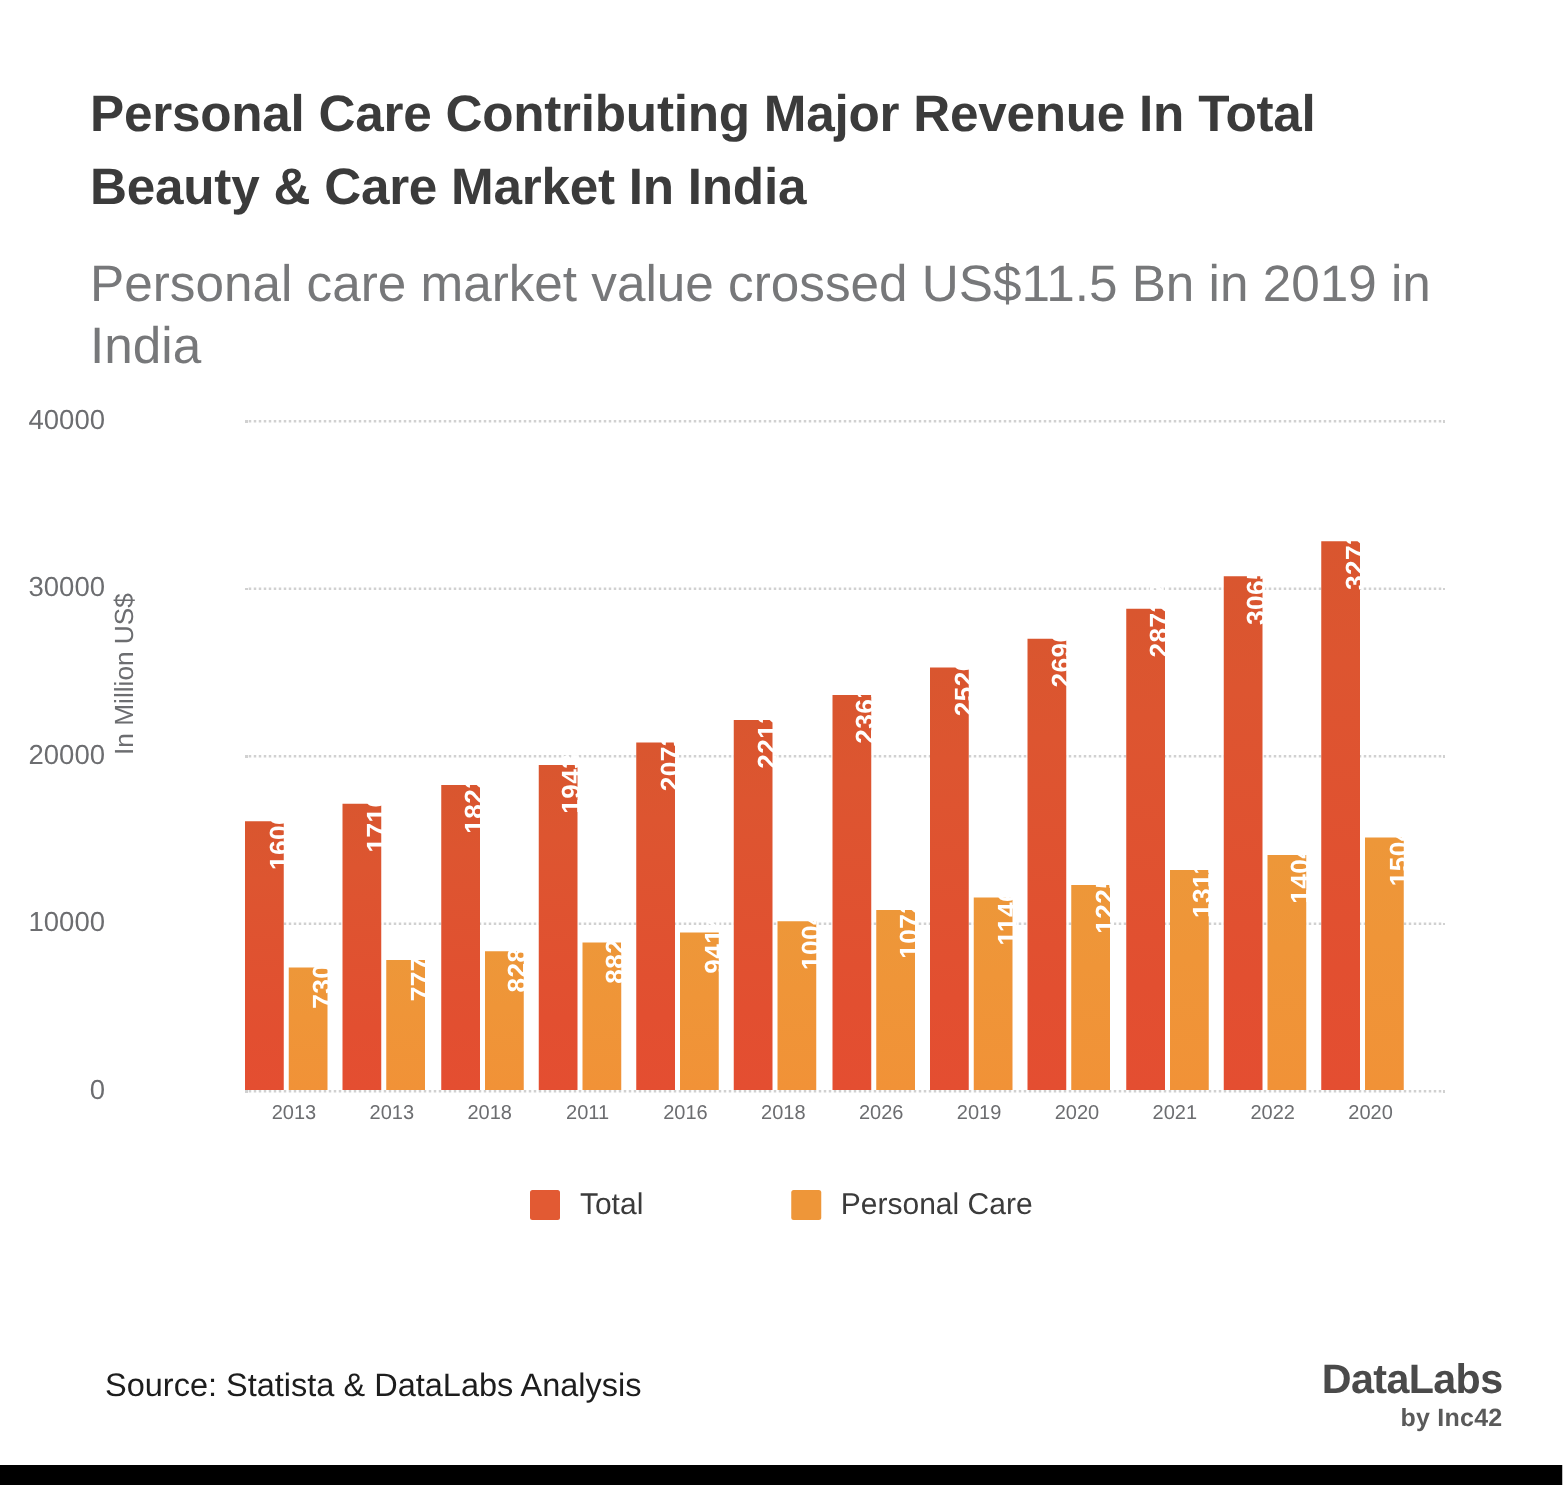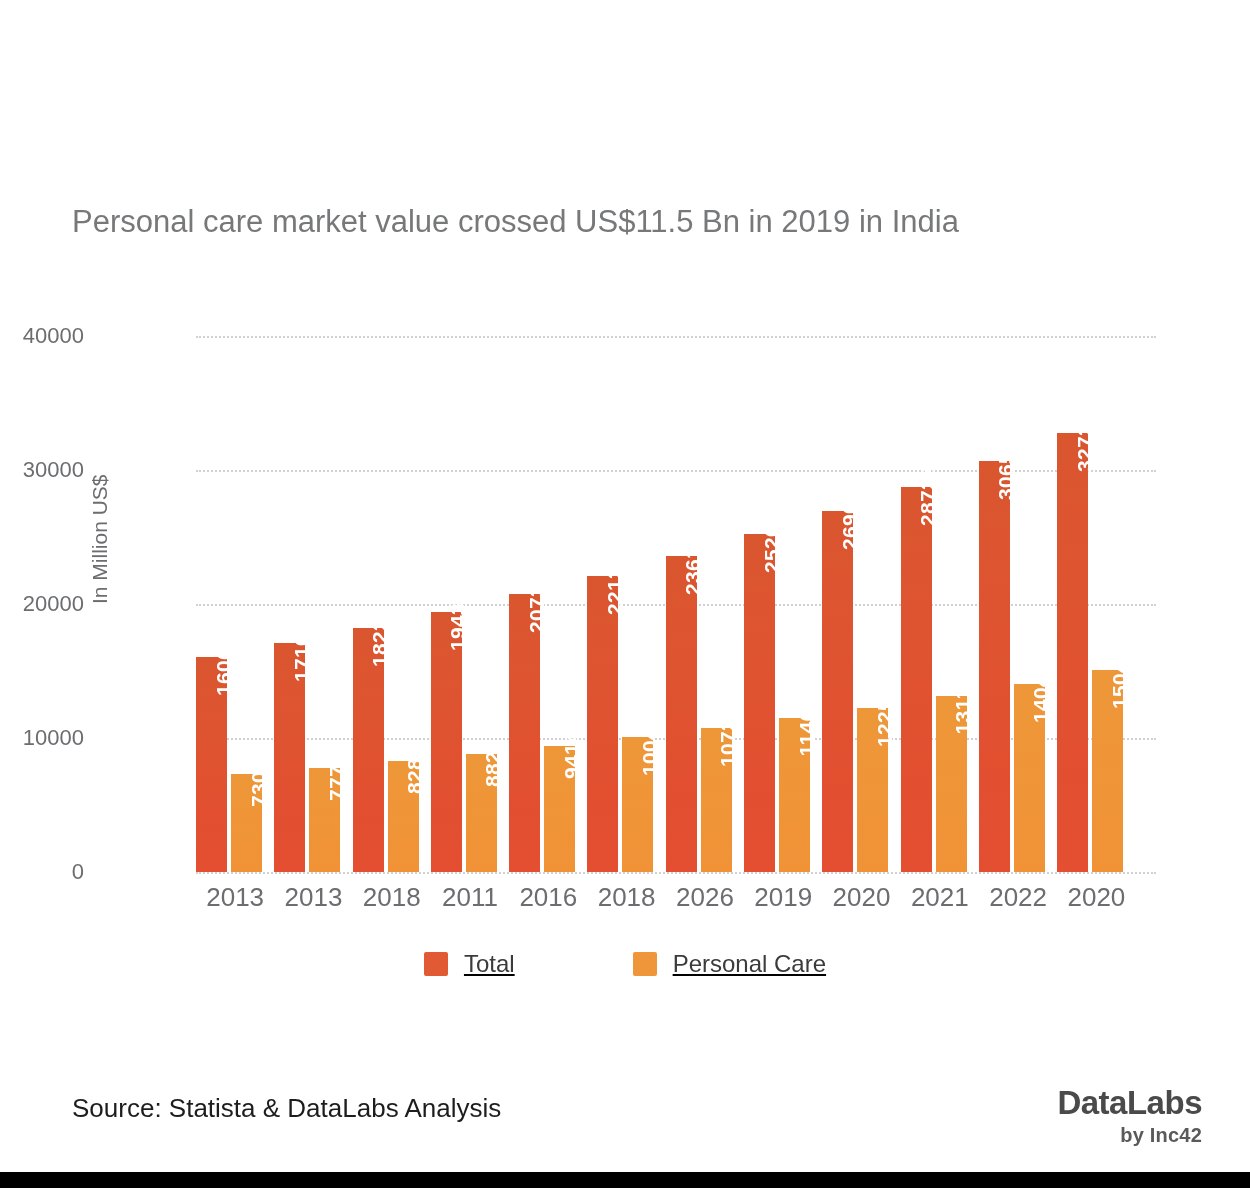--- a/index.html
+++ b/index.html
@@ -27,21 +27,21 @@
     font-weight: bold;
     line-height: 1.42;
     color: #3b3b3b;
     letter-spacing: -0.2px;
   }
   .subtitle {
     position: absolute;
     left: 72px;
     top: 203px;
     width: 1150px;
-    font-size: 31px;
+    font-size: 41px;
     font-weight: normal;
     color: #77787a;
     line-height: 1.2;
   }
 
   
   .chart-area {
     position: absolute;
     left: 0;
     top: 0;
@@ -129,35 +129,34 @@
   .xlabels {
     position: absolute;
     left: 196px;
     top: 882px;
     width: 940px;
     display: flex;
   }
   .xlabel {
     width: 78.3px;
     text-align: center;
-    font-size: 26px;
+    font-size: 16px;
     color: #6c6d70;
   }
 
   
   .legend {
     position: absolute;
     left: 0;
     top: 950px;
     width: 1250px;
     display: flex;
     justify-content: center;
     align-items: center;
     gap: 118px;
-    text-decoration: underline;
   }
   .legend-item {
     display: flex;
     align-items: center;
     gap: 16px;
   }
   .swatch {
     width: 24px;
     height: 24px;
     border-radius: 2px;
@@ -165,21 +164,21 @@
   .swatch.total { background: #e25a33; }
   .swatch.personal { background: #ee9639; }
   .legend-text {
     font-size: 24px;
     color: #3b3b3b;
   }
 
   
   .source {
     position: absolute;
-    left: 72px;
+    left: 84px;
     top: 1093px;
     font-size: 26px;
     color: #1d1d1d;
   }
   .brand {
     position: absolute;
     right: 48px;
     top: 1086px;
     text-align: right;
     line-height: 1;
@@ -204,20 +203,21 @@
     width: 1250px;
     height: 16px;
     background: #000000;
   }
 </style>
 </head>
 <body>
 
 <div class="page">
 
+  <h1 class="title">Personal Care Contributing Major Revenue In Total Beauty &amp; Care Market In India</h1>
   <div class="subtitle">Personal care market value crossed US$11.5 Bn in 2019 in India</div>
 
   <div class="chart-area">
 
     <div class="plot" id="plot">
         <div class="gridline" style="top: 536px;"></div>
         <div class="ytick" style="top: 536px;">0</div>
         <div class="gridline" style="top: 402px;"></div>
         <div class="ytick" style="top: 402px;">10000</div>
         <div class="gridline" style="top: 268px;"></div>

